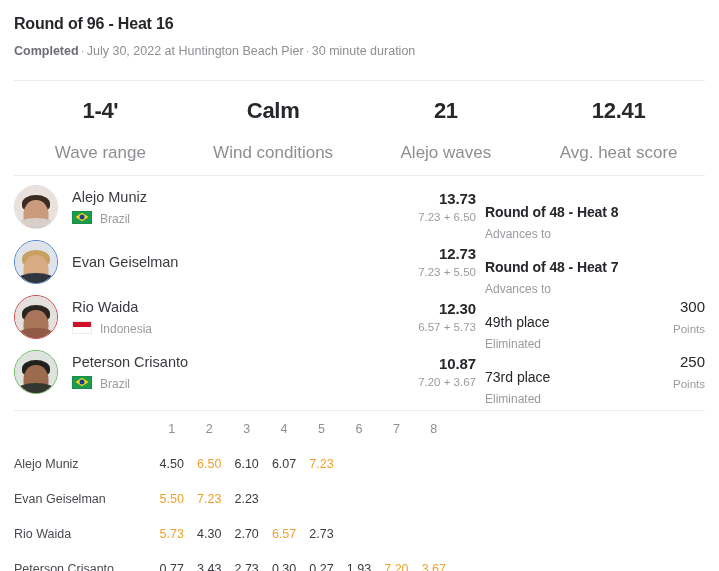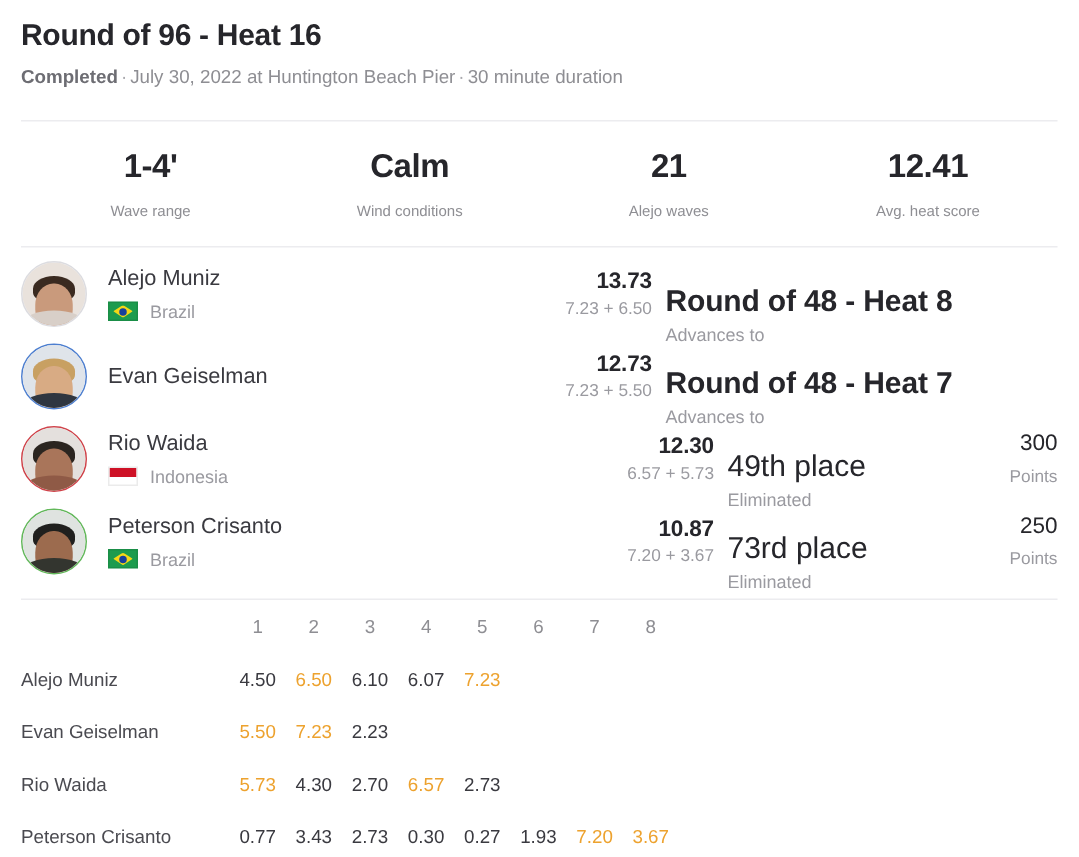--- a/index.html
+++ b/index.html
@@ -9,21 +9,21 @@
     background: #ffffff;
     font-family: "Liberation Sans", sans-serif;
     color: #2e2e33;
     overflow: hidden;
   }
   .page { width: 719px; height: 571px; position: relative; padding: 0 14px; }
 
   
   .header { padding-top: 11px; }
   .heat-title {
-    font-size: 20px;
+    font-size: 16px;
     font-weight: bold;
     letter-spacing: -0.2px;
     color: #26262b;
     line-height: 26px;
   }
   .heat-sub {
     font-size: 12.5px;
     color: #8e8e93;
     line-height: 18px;
     margin-top: 5px;
@@ -48,24 +48,24 @@
   }
   .stat { flex: 1 1 0; text-align: center; }
   .stat .val {
     font-size: 22px;
     font-weight: bold;
     color: #26262b;
     line-height: 28px;
     letter-spacing: -0.3px;
   }
   .stat .lbl {
-    font-size: 10px;
+    font-size: 17px;
     color: #8e8e93;
     line-height: 16px;
-    margin-top: 9px;
+    margin-top: 20px;
   }
 
   
   .surfers { width: 691px; padding-top: 3px; }
   .surfer-row {
     display: flex;
     align-items: center;
     height: 55px;
     position: relative;
   }
@@ -108,21 +108,21 @@
 
   .surfer-ident { margin-left: 14px; flex: 1 1 auto; min-width: 0; }
   .surfer-name {
     font-size: 14.5px;
     color: #3a3a40;
     line-height: 20px;
     white-space: nowrap;
   }
   .country-line {
     display: flex;
-    align-items: center;
+    align-items: flex-start;
     margin-top: 4px;
   }
   .flag {
     width: 20px; height: 13px;
     flex: 0 0 20px;
     position: relative;
     overflow: hidden;
     border: 0.5px solid rgba(0,0,0,0.08);
   }
   .country-name {
@@ -185,21 +185,21 @@
     line-height: 16px;
     margin-top: 0;
     white-space: nowrap;
   }
 
   .result-col {
     flex: 0 0 150px;
     text-align: left;
   }
   .result-main {
-    font-size: 20px;
+    font-size: 14px;
     color: #26262b;
     line-height: 20px;
     white-space: nowrap;
     margin-top: 31px;
   }
   .result-main.bold { font-weight: bold; letter-spacing: -0.1px; }
   .result-sub {
     font-size: 12px;
     color: #9a9aa0;
     line-height: 16px;

